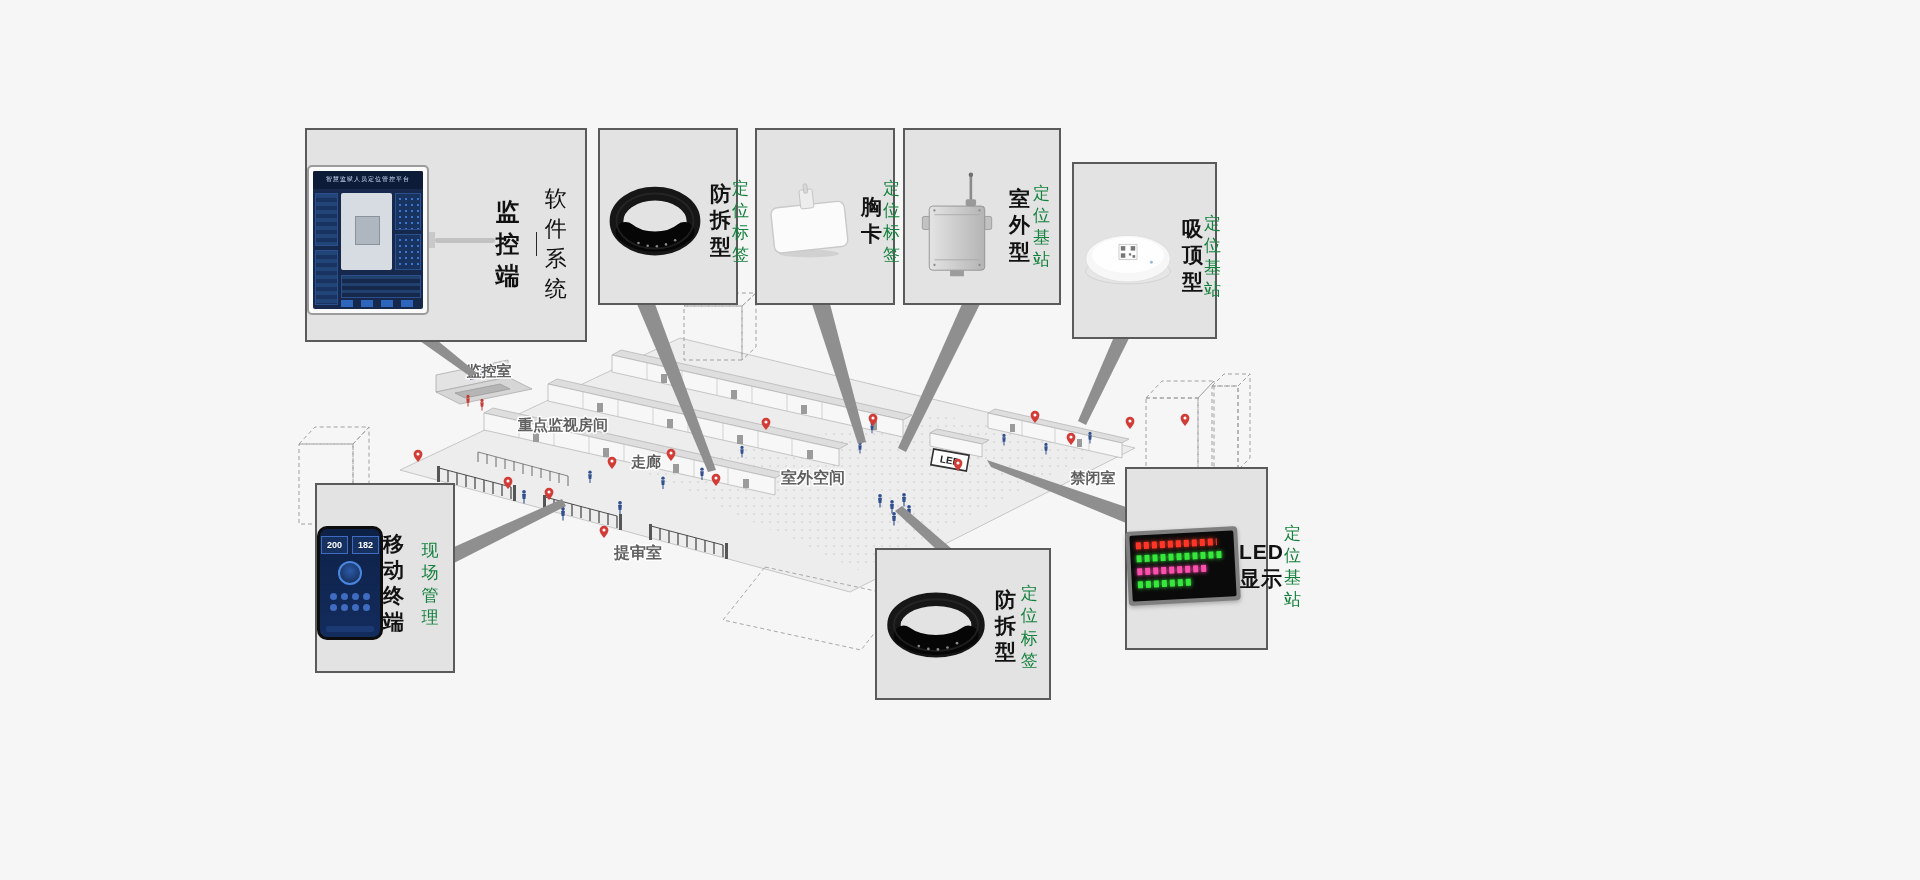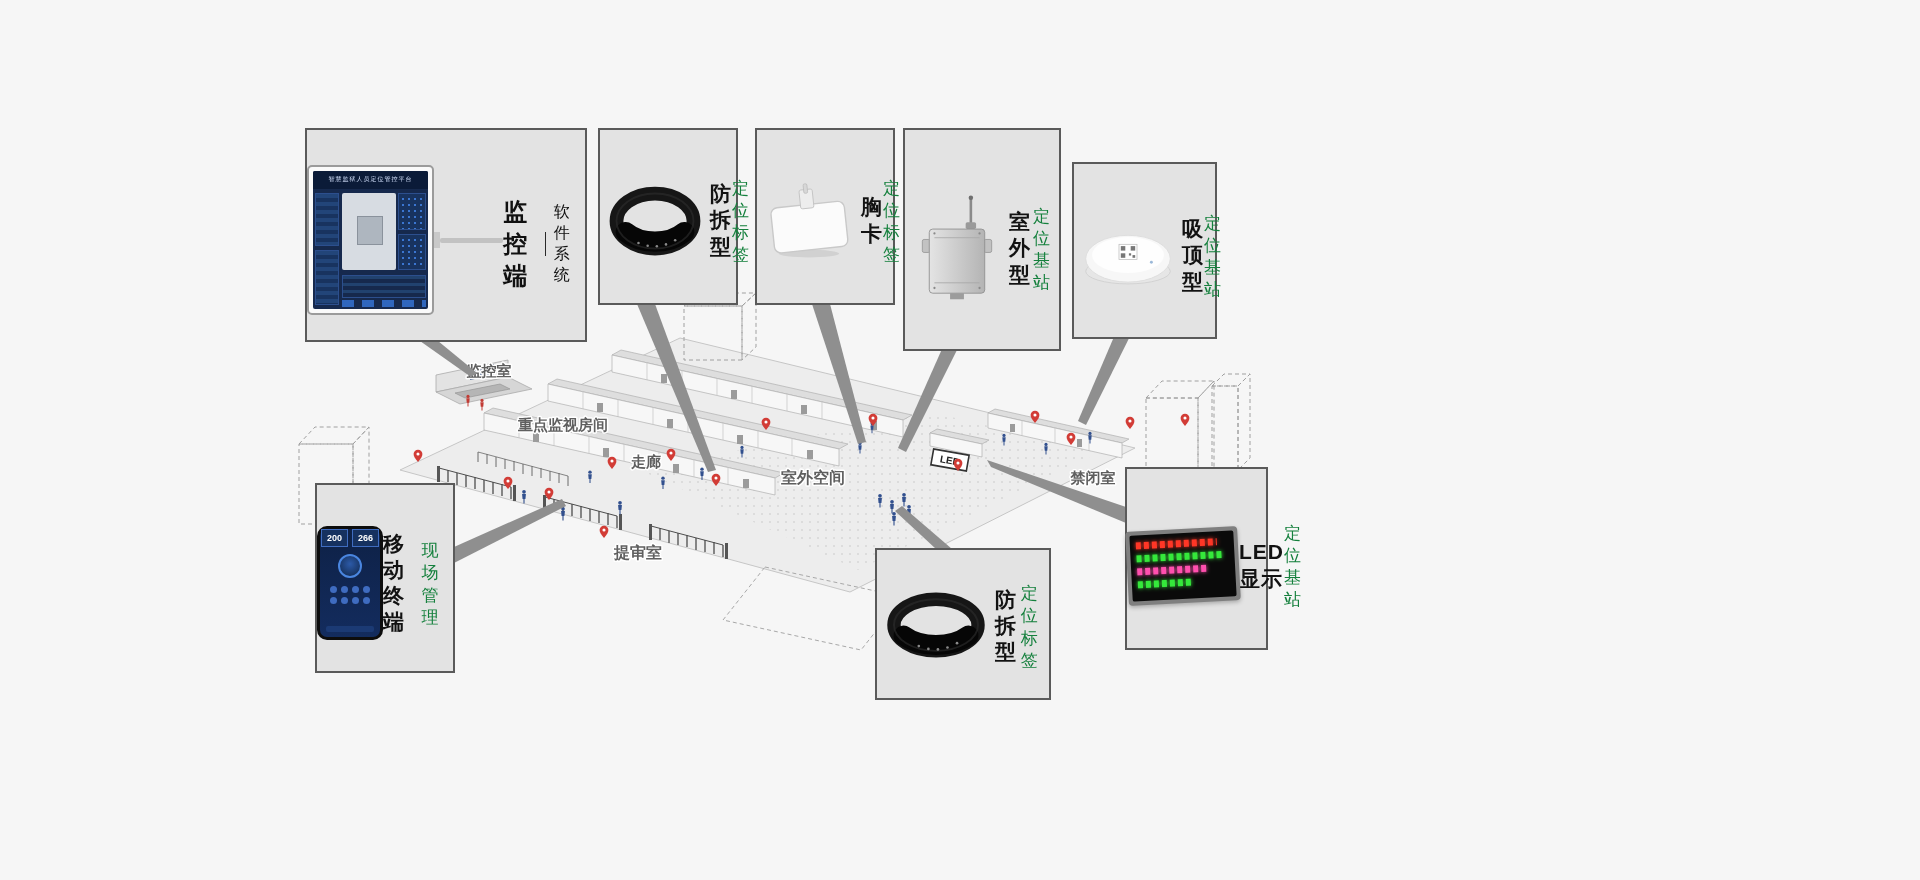--- a/index.html
+++ b/index.html
@@ -33,34 +33,34 @@
   .sui-right2{top:46%;height:26%;}
   .sui-table{position:absolute;left:25%;top:75%;width:73%;height:17%;border:1px solid #2c4f8e;
     background-image:repeating-linear-gradient(180deg,#21426f 0 3px,#16294d 3px 7px);box-sizing:border-box;}
   .sui-btns{position:absolute;left:25%;bottom:1.5%;width:73%;height:5%;
     background-image:repeating-linear-gradient(90deg,#2f66bd 0 12px,transparent 12px 20px);}
   .stand-neck{width:12px;height:16px;background:#c9c9c9;}
   .stand-base{width:130px;height:5px;background:#c2c2c2;border-radius:2px;}
   .monitor-label{margin-top:8px;display:flex;align-items:center;gap:8px;}
   .lbl-bold{font-size:24px;font-weight:bold;color:#101010;letter-spacing:2px;}
   .lbl-div{width:2px;height:24px;background:#2a2a2a;}
-  .lbl-reg{font-size:16px;color:#101010;letter-spacing:2px;}
+  .lbl-reg{font-size:22px;color:#101010;letter-spacing:2px;}
 
   .box-tag-top{left:598px;top:128px;width:140px;height:177px;padding-top:8px;}
   .box-badge{left:755px;top:128px;width:140px;height:177px;padding-top:8px;}
-  .box-station{left:903px;top:128px;width:158px;height:223px;padding-top:18px;}
+  .box-station{left:903px;top:128px;width:158px;height:177px;padding-top:18px;}
   .box-ceiling{left:1072px;top:128px;width:145px;height:177px;padding-top:10px;margin-top:34px;}
   .box-phone{left:315px;top:483px;width:140px;height:190px;padding-top:10px;}
   .box-tag-bottom{left:875px;top:548px;width:176px;height:152px;padding-top:4px;}
   .box-led{left:1125px;top:467px;width:143px;height:183px;padding-top:14px;}
 
   
   .phone{width:66px;height:114px;background:#0d0d0d;border-radius:10px;padding:3px;box-sizing:border-box;}
   .phone-screen{height:100%;background:linear-gradient(180deg,#0e2146,#132c5e);border-radius:7px;
-    display:flex;flex-direction:column;align-items:center;box-sizing:border-box;}
+    display:flex;flex-direction:column;align-items:center;padding-top:7px;box-sizing:border-box;}
   .p-stats{display:flex;gap:4px;}
   .p-stat{width:25px;height:16px;border:1px solid #3f6cc0;background:#16315f;color:#fff;font-size:9px;
     font-weight:bold;display:flex;align-items:center;justify-content:center;}
   .p-emblem{width:24px;height:24px;border-radius:50%;border:2px solid #4a86e0;margin:7px 0 6px;
     background:radial-gradient(circle at 50% 40%,#2c5aa8,#102648);box-sizing:border-box;}
   .p-dots{display:flex;}
   .p-dots i{width:7px;height:7px;border-radius:50%;background:#3f6cc0;display:inline-block;margin:2px 2px;}
   .p-bar{margin-top:auto;width:80%;height:6px;background:#1b3a74;border-radius:2px;margin-bottom:5px;}
 
   
@@ -373,21 +373,21 @@
     <div class="c-title">吸顶型</div>
     <div class="c-sub">定位基站</div>
   </div>
 
   <div class="callout box-phone">
     <div class="product-area" style="height:124px;">
       <div class="phone">
         <div class="phone-screen">
           <div class="p-stats">
             <div class="p-stat">200</div>
-            <div class="p-stat">266</div>
+            <div class="p-stat">182</div>
           </div>
           <div class="p-emblem"></div>
           <div class="p-dots">
               <i></i>
               <i></i>
               <i></i>
               <i></i>
             </div>
           <div class="p-dots">
               <i></i>

